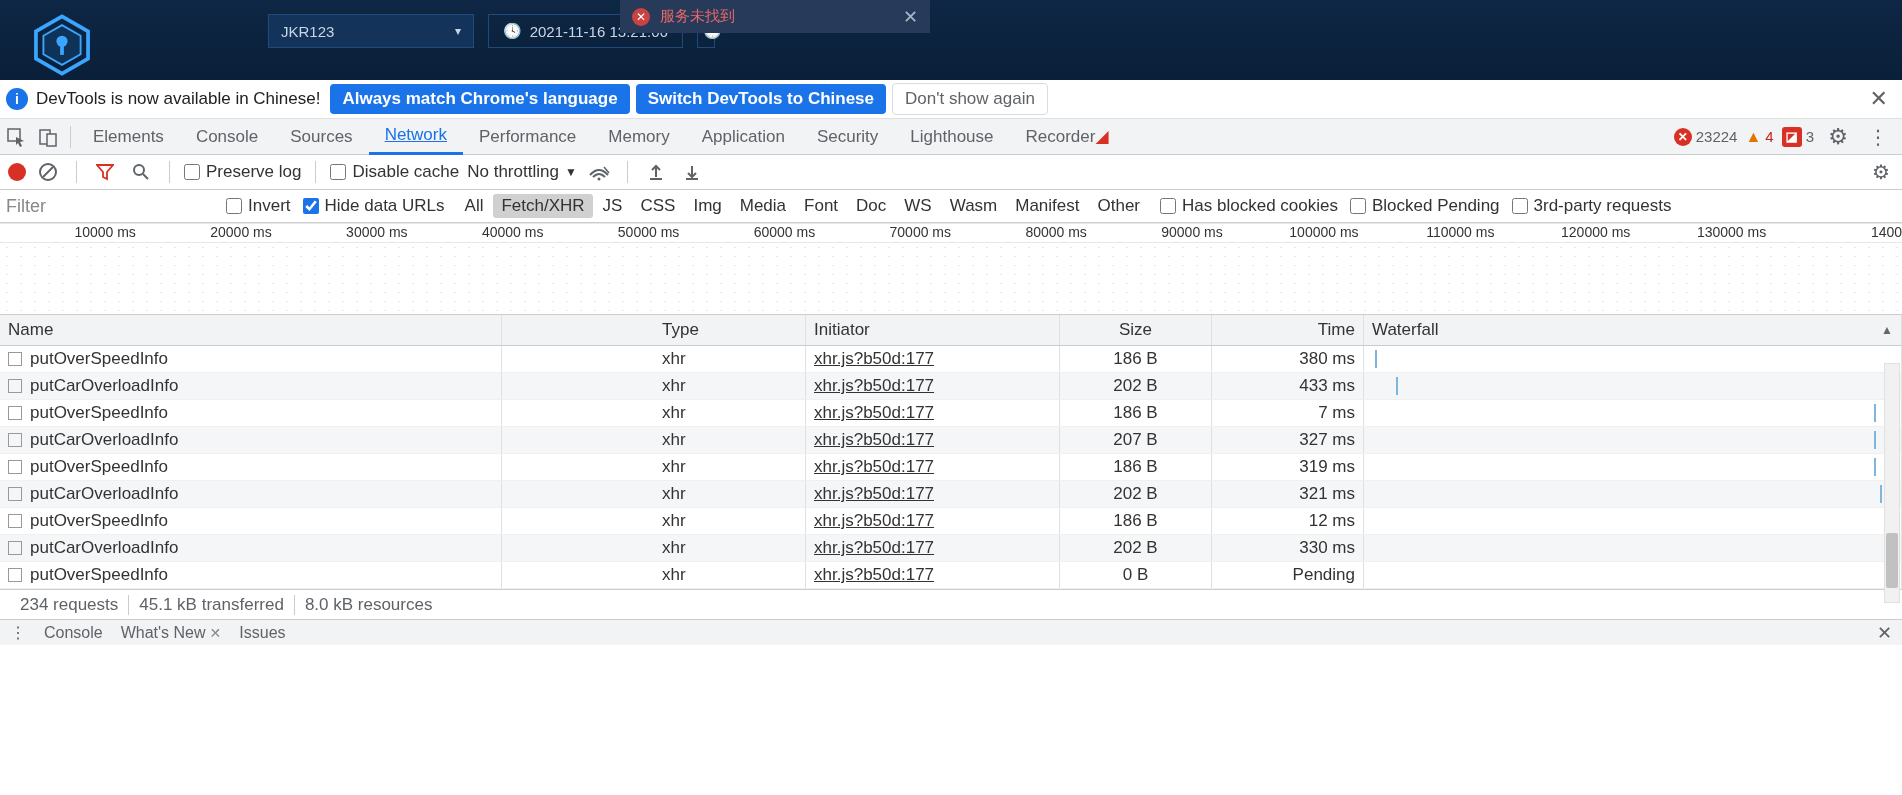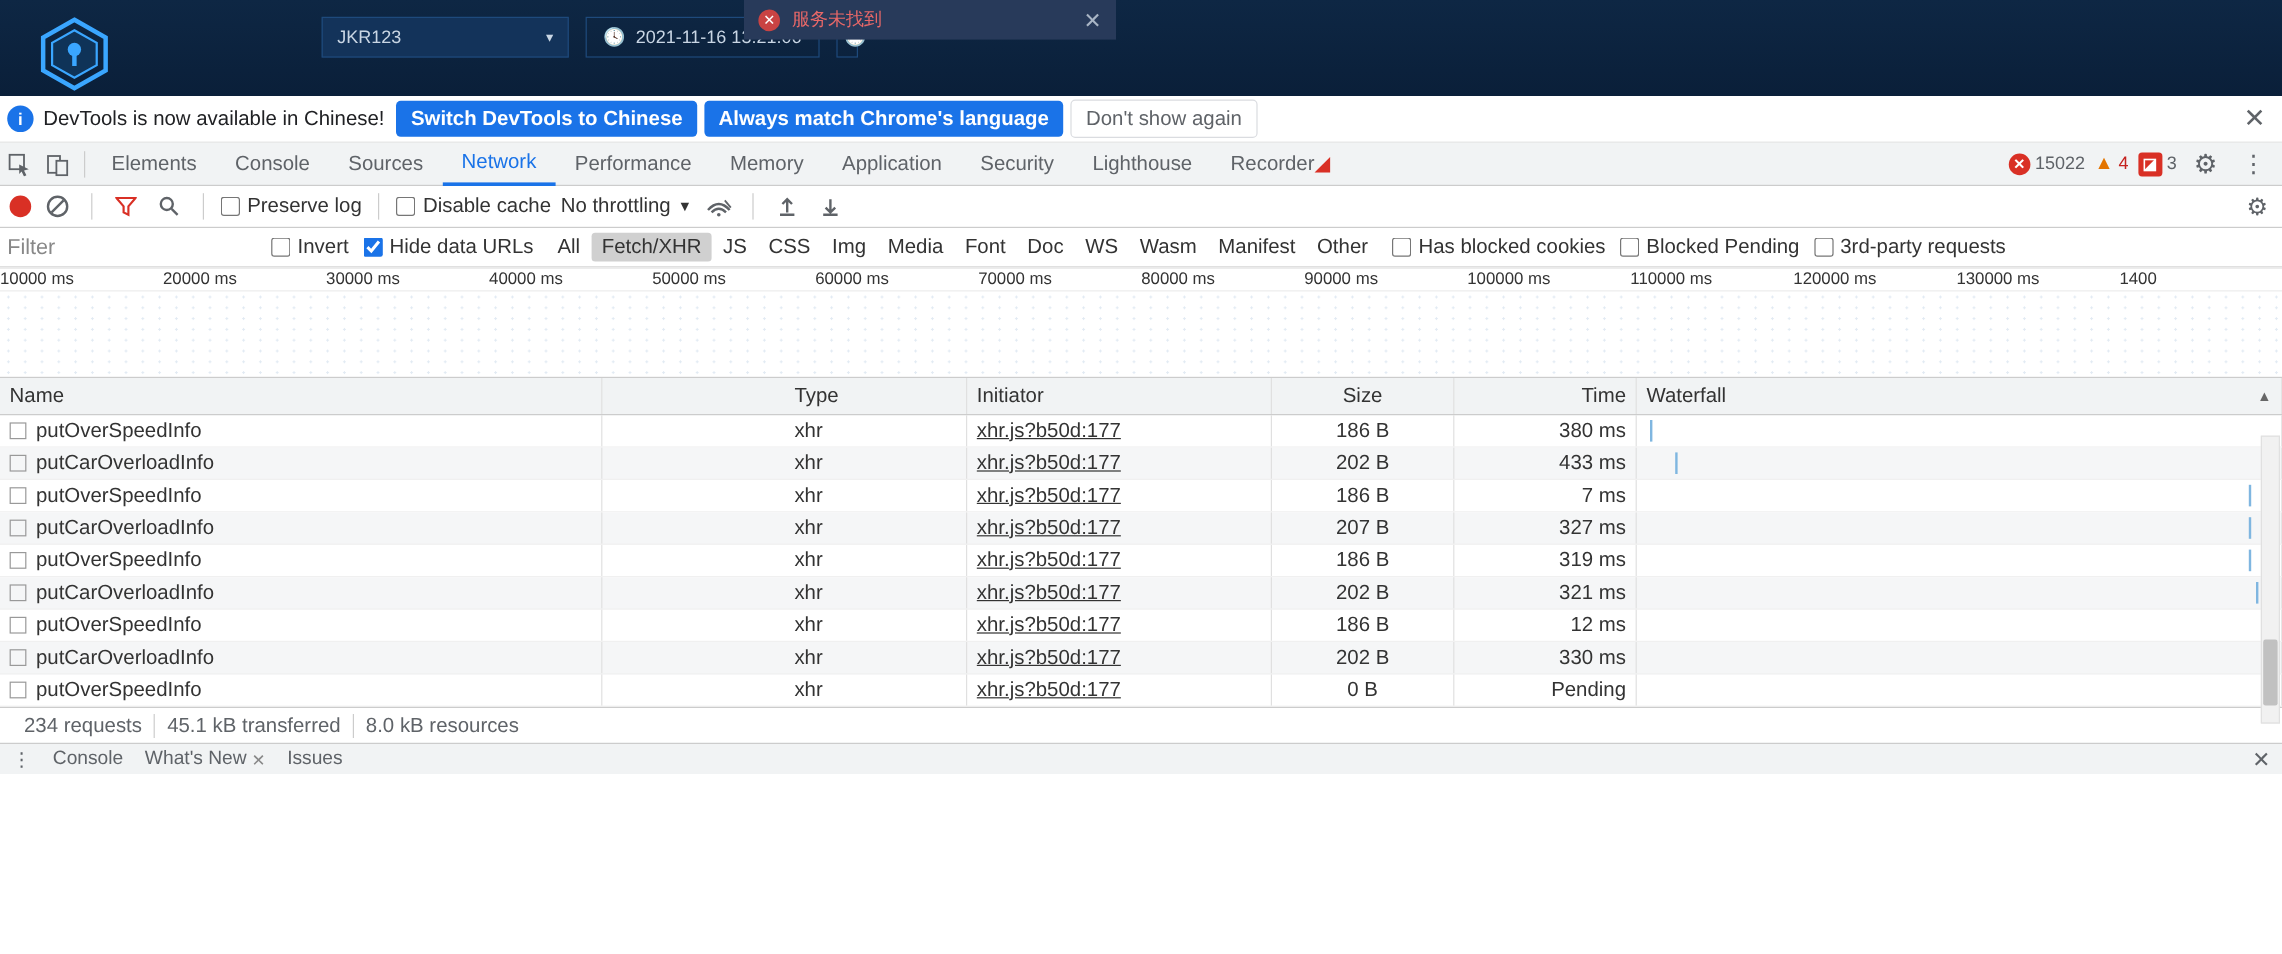--- a/index.html
+++ b/index.html
@@ -26,21 +26,21 @@
   .langbar .msg { color:#202124; margin-right:10px;}
   .langbar .btn-blue { background:#1a73e8; color:#fff; border-radius:4px; padding:5px 12px; font-size:17px; font-weight:600; margin-right:6px; cursor:pointer;}
   .langbar .btn-outline { background:#fff; color:#5f6368; border:1px solid #dadce0; border-radius:4px; padding:5px 12px; font-size:17px; cursor:pointer;}
   .langbar .close-x { margin-left:auto; font-size:22px; color:#5f6368; cursor:pointer; padding:0 8px;}
 
   
   .tabstrip { height:36px; background:#f1f3f4; border-bottom:1px solid #cccccc; display:flex; align-items:center; font-size:17px; color:#5f6368; }
   .tabstrip .iconbtn { width:32px; height:32px; display:flex; align-items:center; justify-content:center; cursor:pointer; color:#5f6368;}
   .tabstrip .divider { width:1px; height:22px; background:#cccccc; margin:0 6px;}
   .tabstrip .tab { padding:0 16px; height:36px; display:flex; align-items:center; cursor:pointer;}
-  .tabstrip .tab.active { color:#1a73e8; border-bottom:3px solid #1a73e8; font-weight:500;}
+  .tabstrip .tab.active { color:#1a73e8; border-bottom:3px solid #1a73e8; font-weight:500;text-decoration:underline;}
   .tabstrip .right { margin-left:auto; display:flex; align-items:center; gap:8px; padding-right:8px;}
   .badge { display:flex; align-items:center; gap:4px; font-size:15px;}
   .circ { width:18px; height:18px; border-radius:50%; display:flex; align-items:center; justify-content:center; color:#fff; font-size:12px; font-weight:bold;}
   .circ.red { background:#d93025;}
   .badge.warn { color:#c5221f;}
   .tri { color:#e37400; font-size:16px;}
   .sq-red { width:20px; height:20px; background:#d93025; color:#fff; display:flex; align-items:center; justify-content:center; border-radius:3px; font-size:13px; font-weight:bold;}
 
   
   .net-toolbar { height:35px; background:#fff; border-bottom:1px solid #cccccc; display:flex; align-items:center; padding:0 8px; gap:8px; font-size:17px; color:#333;}
@@ -56,21 +56,21 @@
   .filterbar { height:33px; background:#fff; border-bottom:1px solid #cccccc; display:flex; align-items:center; padding:0 4px; gap:12px; font-size:17px; color:#333;}
   .filterbar input.filter { width:210px; border:none; font-size:18px; padding:4px 2px; color:#888;}
   .filterbar input.filter::placeholder { color:#888;}
   .filterbar label { display:flex; align-items:center; gap:6px; cursor:pointer;}
   .filterbar .ftypes { display:flex; gap:2px;text-align:right;}
   .filterbar .ftype { padding:2px 8px; border-radius:3px; cursor:pointer; color:#333;}
   .filterbar .ftype.active { background:#d0d0d0;}
 
   
   .timeline-head { height:20px; background:#fff; display:flex; border-bottom:1px solid #e8e8e8; border-top:1px solid #e8e8e8;}
-  .timeline-head .tick { flex:1; font-size:14px; color:#333; text-align:left; }
+  .timeline-head .tick { flex:1; font-size:14px; color:#333; text-align:right; }
   .timeline-body { height:72px; background:#fff; border-bottom:1px solid #cccccc; position:relative; overflow:hidden;}
   .timeline-body::before { content:''; position:absolute; inset:0; background-image:
     radial-gradient(circle, rgba(120,160,200,.4) 1px, transparent 1px);
     background-size: 14px 9px;
     opacity:.55;}
 
   
   .net-table { background:#fff;}
   .nt-head { height:31px; background:#f1f3f4; border-bottom:1px solid #cccccc; display:flex; font-size:17px; color:#333;}
   .nt-head .col, .nt-row .col { border-right:1px solid #e0e0e0; display:flex; align-items:center; padding:0 8px; overflow:hidden; white-space:nowrap;}
@@ -133,22 +133,22 @@
   <div class="toast">
     <span class="err">✕</span>
     <span>服务未找到</span>
     <span class="close">✕</span>
   </div>
 </div>
 
 <div class="langbar">
   <span class="info-icon">i</span>
   <span class="msg">DevTools is now available in Chinese!</span>
+  <span class="btn-blue">Always match Chrome's language</span>
   <span class="btn-blue">Switch DevTools to Chinese</span>
-  <span class="btn-blue">Always match Chrome's language</span>
   <span class="btn-outline">Don't show again</span>
   <span class="close-x">✕</span>
 </div>
 
 <div class="tabstrip">
   <span class="iconbtn">
       <svg width="20" height="20" viewBox="0 0 20 20">
         <rect x="2" y="2" width="12" height="12" fill="none" stroke="#5f6368" stroke-width="1.5"></rect>
         <path d="M10 10 L18 14 L14 15 L16 19 L14 20 L12 16 L10 18 Z" fill="#5f6368"></path>
       </svg>
@@ -168,21 +168,21 @@
       <div class="tab">Performance</div>
       <div class="tab">Memory</div>
       <div class="tab">Application</div>
       <div class="tab">Security</div>
       <div class="tab">Lighthouse</div>
       <div class="tab">Recorder<span style="color: rgb(217, 48, 37);"> ◢</span></div>
     </div>
   <div class="right">
     <span class="badge">
         <span class="circ red">✕</span>
-        <span>15022</span>
+        <span>23224</span>
       </span>
     <span class="badge warn">
         <span class="tri">▲</span>
         <span>4</span>
       </span>
     <span class="badge">
         <span class="sq-red">◪</span>
         <span>3</span>
       </span>
     <span class="iconbtn" style="font-size:22px;">⚙</span>

